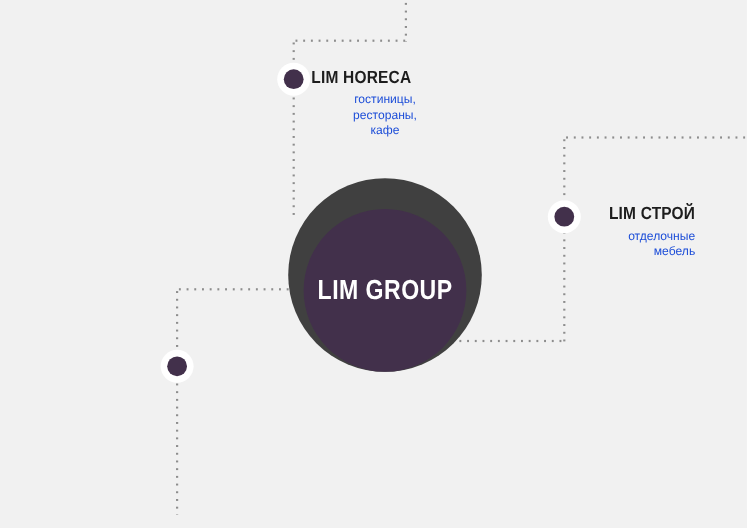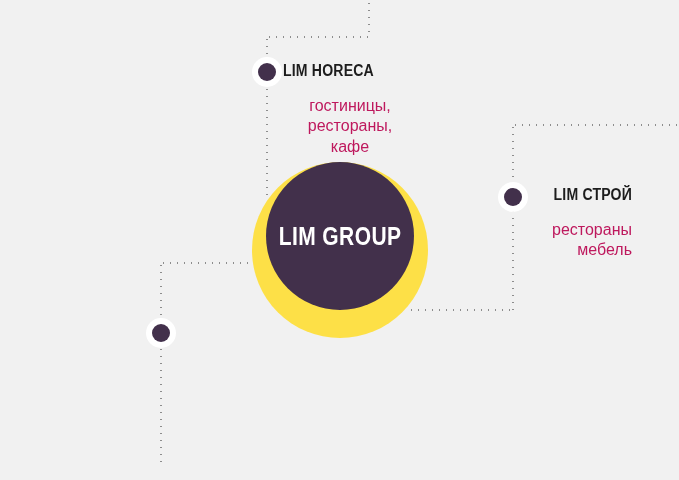--- a/index.html
+++ b/index.html
@@ -33,30 +33,30 @@
     width: 2px;
     background-image: radial-gradient(circle, #8d8d8d 0.9px, rgba(0,0,0,0) 1.1px);
     background-size: 2px 7px;
     background-repeat: repeat-y;
     background-position: 0 0;
   }
 
   
   #center-node {
     position: absolute;
-    left: 252px;
+    left: 262px;
     top: 162px;
     width: 176px;
     height: 176px;
     border-radius: 50%;
-    background: #fde047;
+    background: #404040;
     box-shadow: 0 0 0 0 rgba(0,0,0,0);
     z-index: 4;
     display: flex;
-    align-items: flex-start;
+    align-items: flex-end;
     justify-content: center;
   }
   #center-disc {
     width: 148px;
     height: 148px;
     border-radius: 50%;
     background: #42304b;
     display: flex;
     align-items: center;
     justify-content: center;
@@ -101,24 +101,24 @@
     font-size: 16px;
     font-weight: bold;
     color: #1d1d1d;
     letter-spacing: 0.2px;
     transform: scaleX(0.88);
     white-space: nowrap;
     line-height: 1.1;
     font-family: "Liberation Sans Narrow", "Liberation Sans", sans-serif;
   }
   .branch .sub {
-    font-size: 16px;
-    color: #be185d;
+    font-size: 11px;
+    color: #1d4ed8;
     line-height: 1.28;
-    margin-top: 16px;
+    margin-top: 4px;
     font-family: "Liberation Sans", sans-serif;
   }
   .branch.left  .title { transform-origin: right center; }
   .branch.left  { text-align: right; }
   .branch.right { text-align: right; }
   .branch.right .title { transform-origin: right center; }
   .branch.center-al { text-align: center; }
   .branch.center-al .title { transform-origin: center; }
 </style>
 </head>
@@ -156,21 +156,21 @@
       <div>кафе</div>
     </div>
   </div>
 
   <div class="node-dot" style="left:498px; top:182px;">
     <i></i>
   </div>
   <div class="branch right" style="left:430px; top:186px; width:202px;">
     <div class="title">LIM СТРОЙ</div>
     <div class="sub">
-      <div>рестораны</div>
+      <div>отделочные</div>
       <div>мебель</div>
     </div>
   </div>
 
   <div class="node-dot" style="left:146px; top:318px;">
     <i></i>
   </div>
 
 </div>
 

